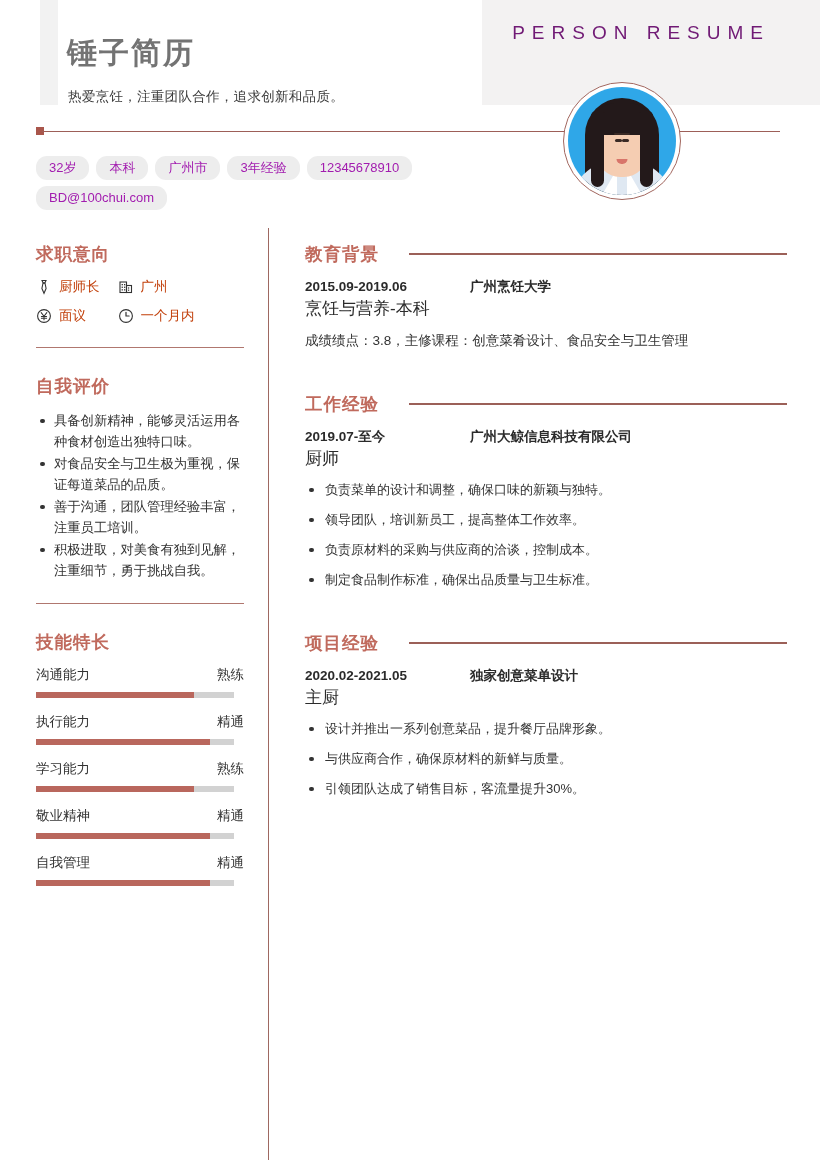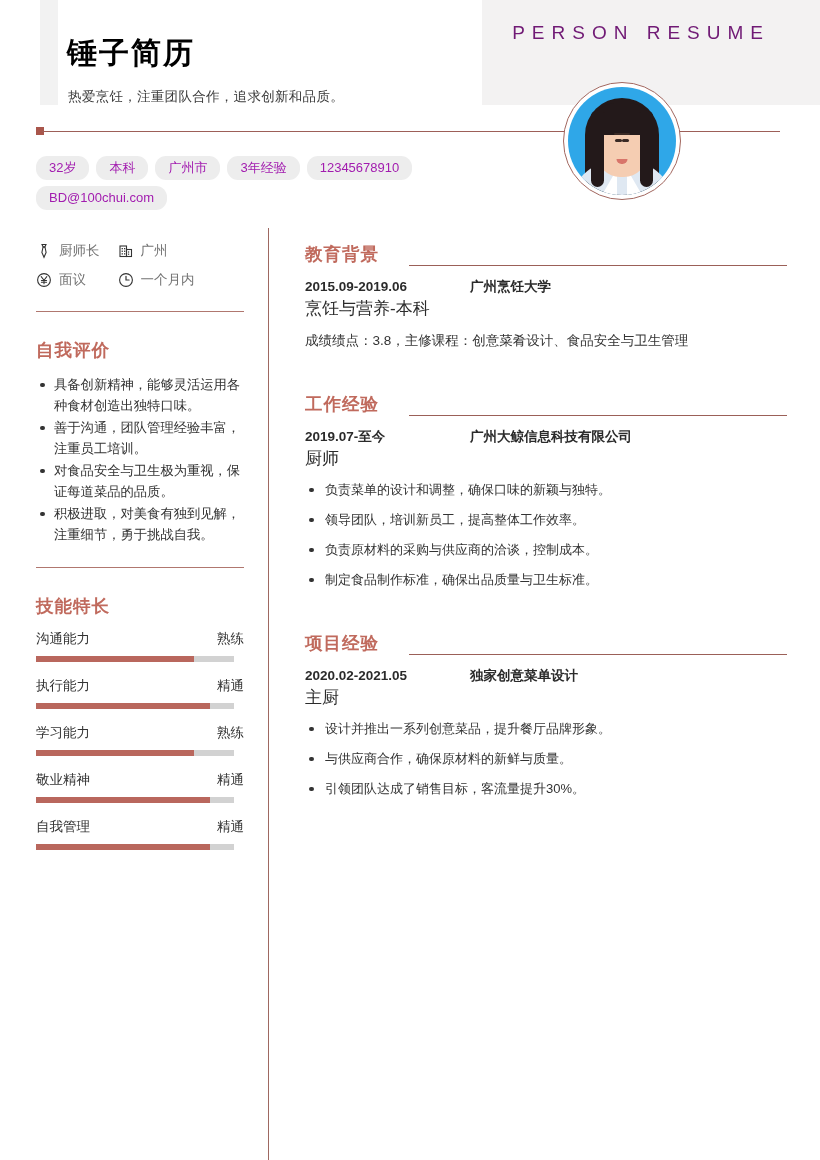--- a/index.html
+++ b/index.html
@@ -37,21 +37,21 @@
     font-size: 19px;
     letter-spacing: 7px;
     color: #701a75;
     font-weight: 400;
   }
   .name-title {
     position: absolute;
     left: 67px; top: 33px;
     font-size: 30px;
     font-weight: 700;
-    color: #000000;
+    color: #737373;
     letter-spacing: 2px;
   }
   .tagline {
     position: absolute;
     left: 68px; top: 88px;
     font-size: 13.5px;
     color: #3c3c3c;
     letter-spacing: 0.3px;
   }
   .head-rule {
@@ -211,21 +211,21 @@
   
   .sec-head-left {
     font-size: 17.5px;
     font-weight: 700;
     color: #c06a5d;
     letter-spacing: 1px;
     margin-bottom: 12px;
   }
   .sec-head-right {
     display: flex;
-    align-items: flex-end;
+    align-items: center;
     gap: 30px;
     margin-bottom: 10px;
   }
   .sec-head-right .sh-text {
     font-size: 17.5px;
     font-weight: 700;
     color: #c06a5d;
     letter-spacing: 1px;
     white-space: nowrap;
   }
@@ -247,21 +247,21 @@
     display: grid;
     grid-template-columns: auto auto;
     gap: 11px 18px;
     justify-content: start;
   }
   .intent-item {
     display: flex;
     align-items: center;
     gap: 7px;
     font-size: 13.5px;
-    color: #737373;
+    color: #c2410c;
     white-space: nowrap;
   }
   .intent-item svg { flex: 0 0 auto; }
 
   
   ul.bl {
     list-style: none;
     padding: 0;
   }
   ul.bl li {
@@ -378,20 +378,21 @@
     </div>
   </div>
 </div>
 
 <div class="columns">
   <div class="col-divider"></div>
 
   <div class="left-col">
 
     <div class="left-sec">
+      <div class="sec-head-left">求职意向</div>
       <div class="intent-grid" id="intent-grid">
           <div class="intent-item">
             <span style="display: inline-flex;">
               <svg width="16" height="16" viewBox="0 0 16 16">
                 <path d="M6 1.5h4l-1 2.2h-2z" fill="none" stroke="#333" stroke-width="1.1"></path>
                 <path d="M7 4.2h2l1.1 5.2L8 14.3 5.9 9.4z" fill="none" stroke="#333" stroke-width="1.1"></path>
               </svg>
             </span>
             <span>厨师长</span>
           </div>
@@ -432,22 +433,22 @@
           </div>
         </div>
     </div>
 
     <div class="left-rule"></div>
 
     <div class="left-sec">
       <div class="sec-head-left">自我评价</div>
       <ul class="bl" id="eval-list">
           <li>具备创新精神，能够灵活运用各种食材创造出独特口味。</li>
+          <li>对食品安全与卫生极为重视，保证每道菜品的品质。</li>
           <li>善于沟通，团队管理经验丰富，注重员工培训。</li>
-          <li>对食品安全与卫生极为重视，保证每道菜品的品质。</li>
           <li>积极进取，对美食有独到见解，注重细节，勇于挑战自我。</li>
         </ul>
     </div>
 
     <div class="left-rule"></div>
 
     <div class="left-sec">
       <div class="sec-head-left">技能特长</div>
       <div id="skill-list">
           <div class="skill">

